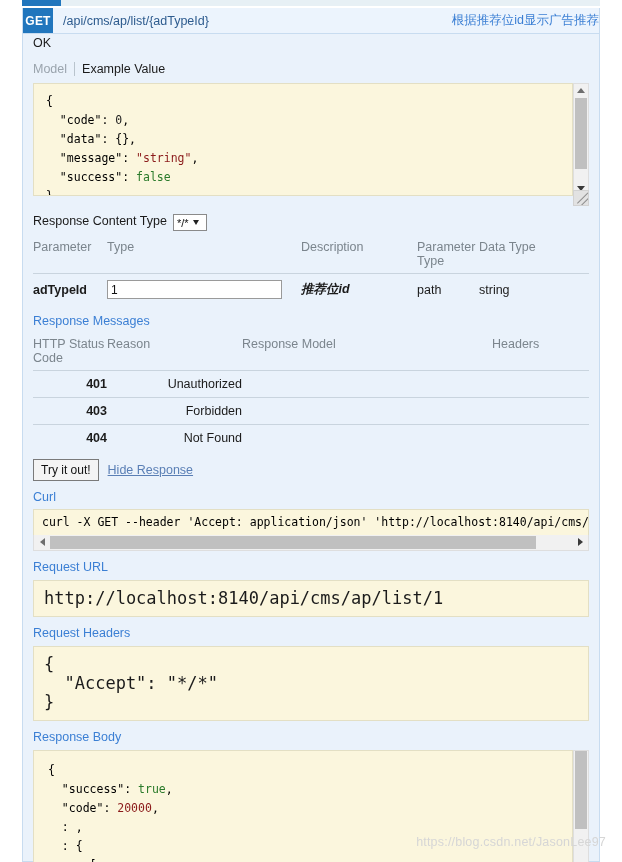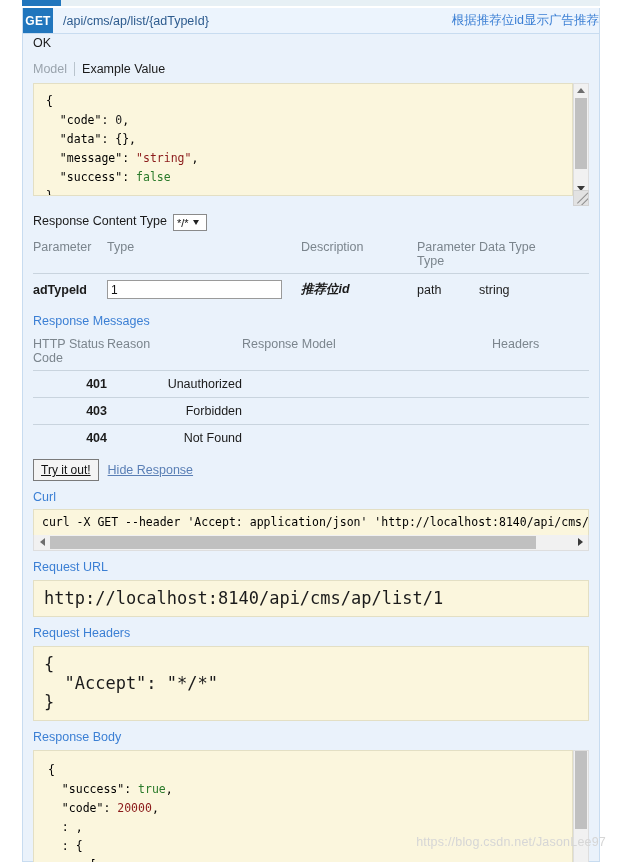--- a/index.html
+++ b/index.html
@@ -142,21 +142,21 @@
   }
   .muted { color: #3a3a3a; }
 
   .rm-table td { font-size: 12px; text-align: right; }
   .rm-table td.code { font-weight: bold; }
 
   
   .actions { margin-top: 8px; display: flex; align-items: center; gap: 9px; }
   .btn {
     border: 1px solid #7a7a7a; background: #f4f4f4; color: #111;
-    font-size: 12px; padding: 3px 7px; line-height: 14px; text-decoration: underline;
+    font-size: 12px; padding: 3px 7px; line-height: 14px;
   }
   .link-underline {
     color: #5a7fb5; font-size: 12.5px; text-decoration: underline;
   }
 
   
   .curl-wrap { position: relative; margin-top: 5px; }
   .curl-box {
     background: #fbf6dd; border: 1px solid #e3dfc4; border-bottom: none;
     overflow: hidden; height: 26px;

